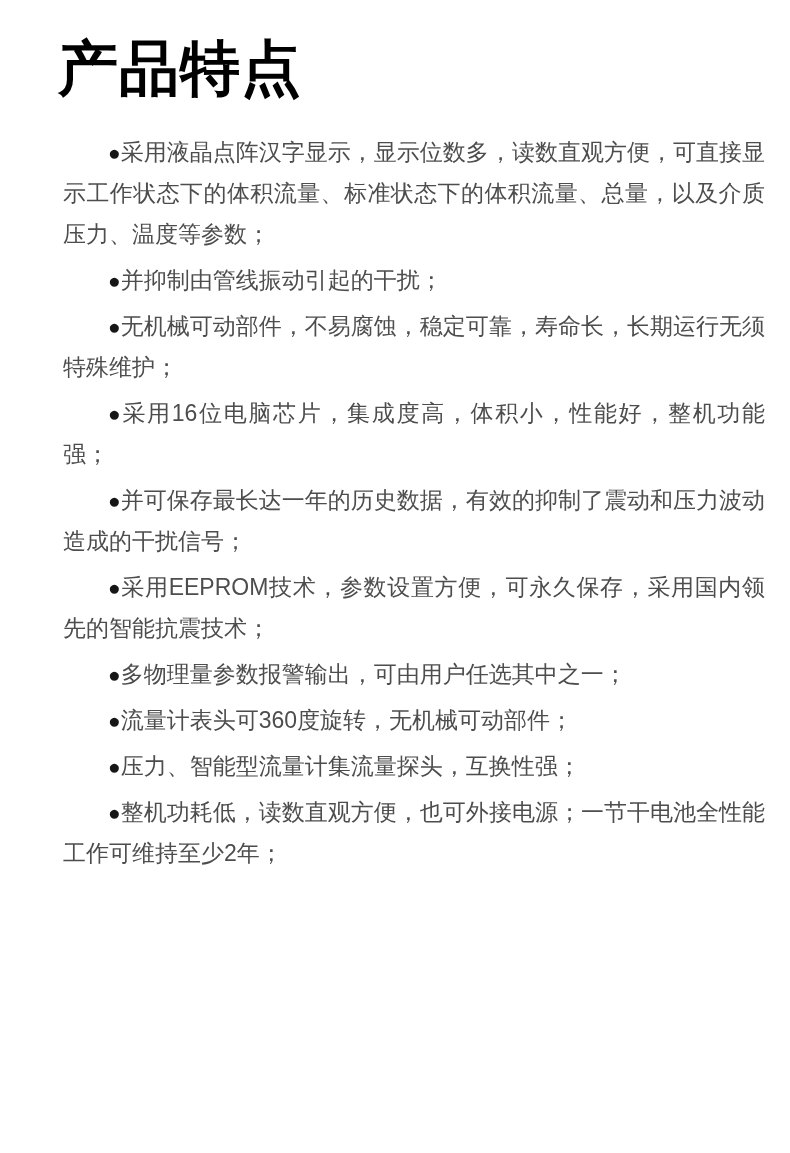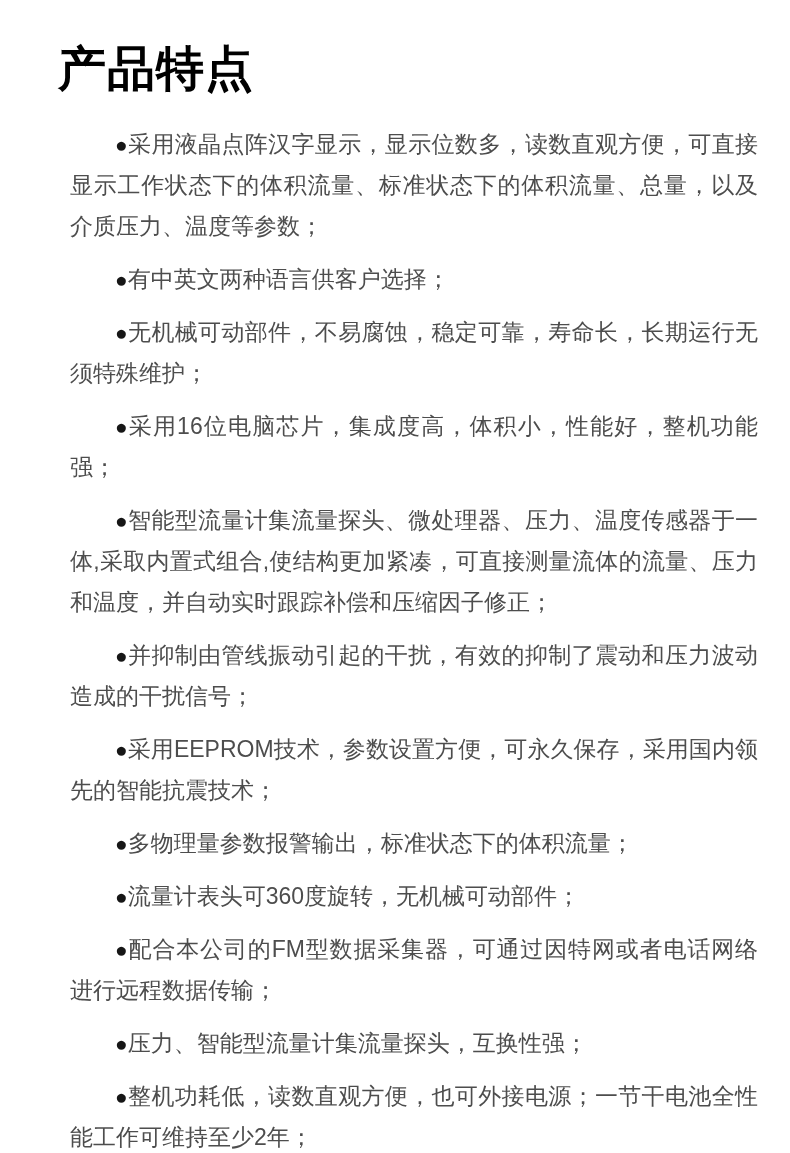--- a/index.html
+++ b/index.html
@@ -11,32 +11,32 @@
     position: relative;
     width: 790px;
     height: 1153px;
     box-sizing: border-box;
     background: #ffffff;
     padding: 38px 20px 0 58px;
     overflow: hidden;
     font-family: "Liberation Sans", sans-serif;
   }
   .title {
-    margin: 0 0 24px 0;
-    font-size: 48px;
+    margin: 0 0 32px 0;
+    font-size: 60px;
     line-height: 62px;
     font-weight: 700;
     letter-spacing: 1px;
     color: #000000;
   }
   .features {
     width: 100%;
   }
   .feature {
-    margin: 12px;
+    margin: 5px;
     font-size: 23px;
     line-height: 41px;
     color: #4d4d4d;
     text-indent: 45px;
     text-align: justify;
     letter-spacing: 0;
     word-break: break-all;
   }
   .bullet {
     color: #161616;
@@ -47,38 +47,36 @@
 <body>
 
 <div class="page">
 
   <h1 class="title">产品特点</h1>
 
   <div class="features">
 
     <p class="feature"><span class="bullet">●</span><span>采用液晶点阵汉字显示，显示位数多，读数直观方便，可直接显示工作状态下的体积流量、标准状态下的体积流量、总量，以及介质压力、温度等参数；</span></p>
 
-    <p class="feature"><span class="bullet">●</span><span>有中英文两种语言供客户选择；</span></p>
+    <p class="feature"><span class="bullet">●</span><span>并抑制由管线振动引起的干扰；</span></p>
 
     <p class="feature"><span class="bullet">●</span><span>无机械可动部件，不易腐蚀，稳定可靠，寿命长，长期运行无须特殊维护；</span></p>
 
     <p class="feature"><span class="bullet">●</span><span>采用16位电脑芯片，集成度高，体积小，性能好，整机功能强；</span></p>
 
-    <p class="feature"><span class="bullet">●</span><span>智能型流量计集流量探头、微处理器、压力、温度传感器于一体,采取内置式组合,使结构更加紧凑，可直接测量流体的流量、压力和温度，并自动实时跟踪补偿和压缩因子修正；</span></p>
 
 
-    <p class="feature"><span class="bullet">●</span><span>并抑制由管线振动引起的干扰，有效的抑制了震动和压力波动造成的干扰信号；</span></p>
+    <p class="feature"><span class="bullet">●</span><span>并可保存最长达一年的历史数据，有效的抑制了震动和压力波动造成的干扰信号；</span></p>
 
     <p class="feature"><span class="bullet">●</span><span>采用EEPROM技术，参数设置方便，可永久保存，采用国内领先的智能抗震技术；</span></p>
 
 
-    <p class="feature"><span class="bullet">●</span><span>多物理量参数报警输出，标准状态下的体积流量；</span></p>
+    <p class="feature"><span class="bullet">●</span><span>多物理量参数报警输出，可由用户任选其中之一；</span></p>
 
     <p class="feature"><span class="bullet">●</span><span>流量计表头可360度旋转，无机械可动部件；</span></p>
 
-    <p class="feature"><span class="bullet">●</span><span>配合本公司的FM型数据采集器，可通过因特网或者电话网络进行远程数据传输；</span></p>
 
     <p class="feature"><span class="bullet">●</span><span>压力、智能型流量计集流量探头，互换性强；</span></p>
 
     <p class="feature"><span class="bullet">●</span><span>整机功耗低，读数直观方便，也可外接电源；一节干电池全性能工作可维持至少2年；</span></p>
 
   </div>
 </div>
 
 </body></html>

